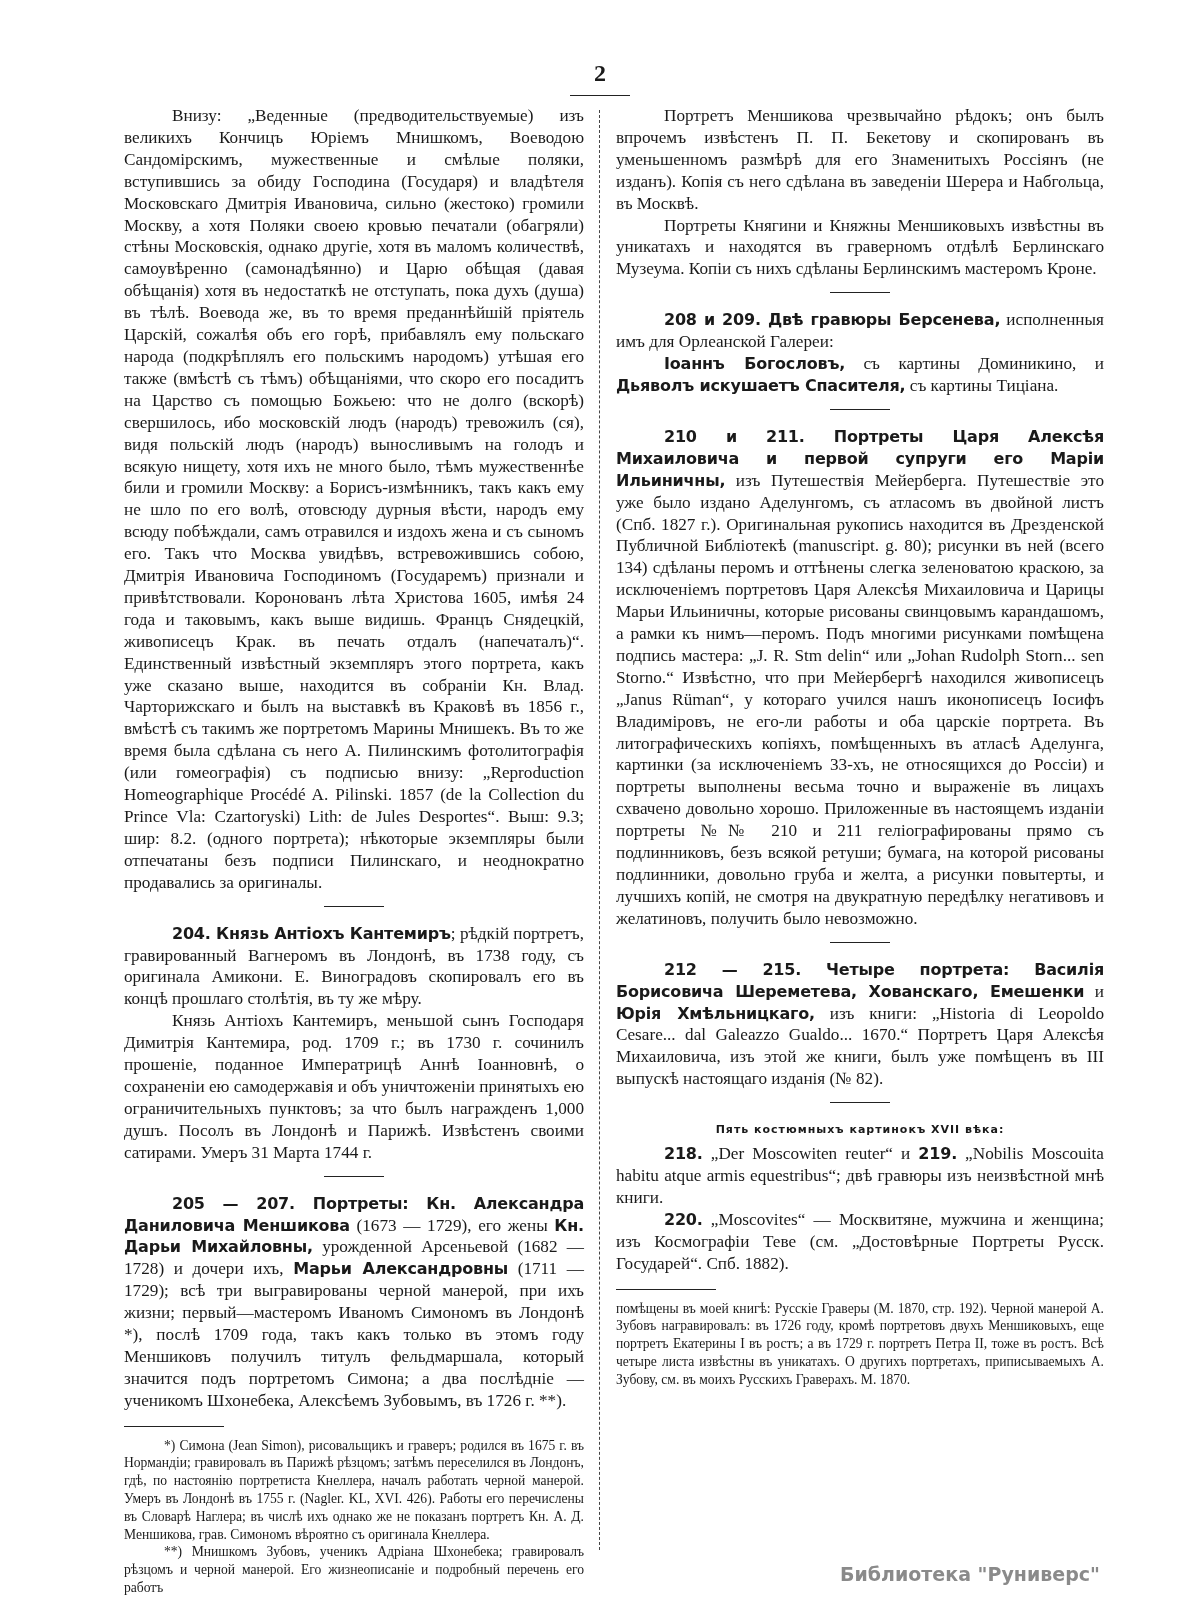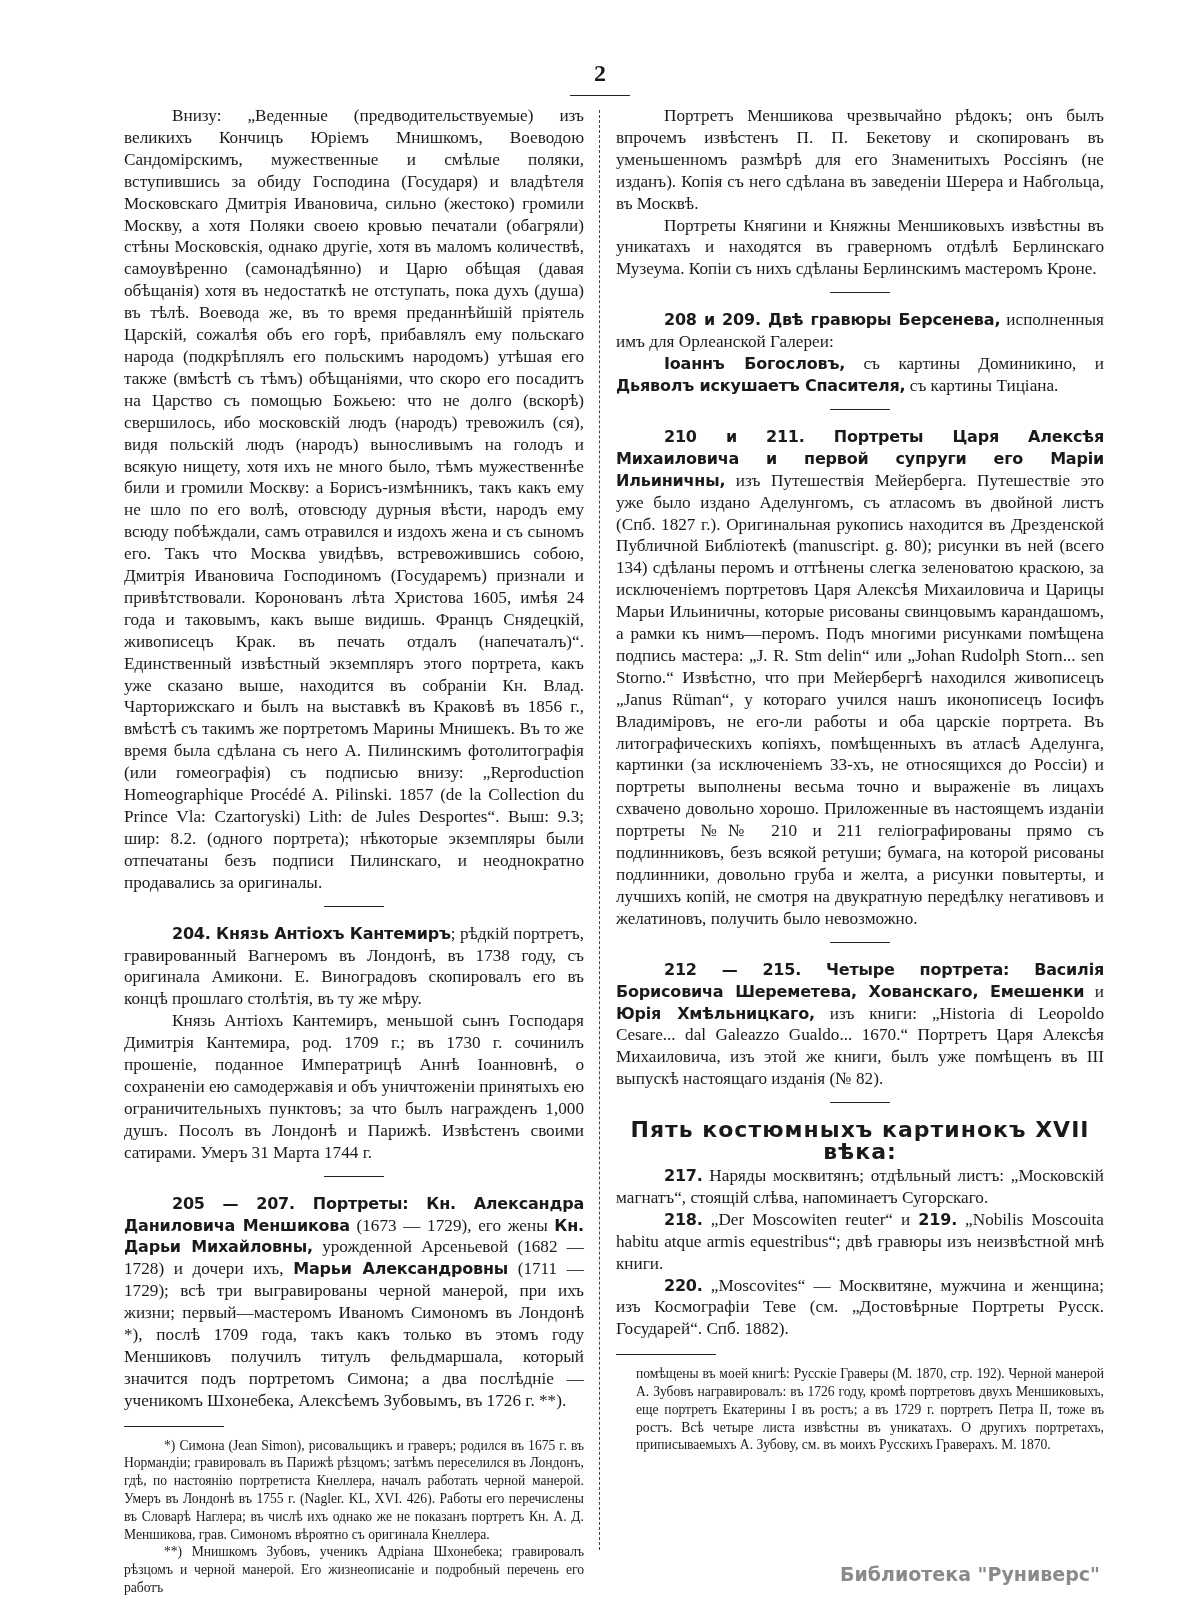--- a/index.html
+++ b/index.html
@@ -24,26 +24,26 @@
   .col-right { left: 616px; width: 488px; }
   .col-divider {
     position: absolute; left: 599px; top: 110px; width: 0; height: 1440px;
     border-left: 1.5px dashed #444;
   }
   p { margin: 0; text-indent: 48px; }
   .b { font-family: "DejaVu Sans", sans-serif; font-weight: bold; font-size: 16px; letter-spacing: -0.2px; }
   .i { }
   .sep { width: 60px; margin: 12px auto 16px auto; border-top: 1.5px solid #222; height: 0; }
   .heading {
-    font-family: "DejaVu Sans", sans-serif; font-weight: bold; font-size: 22px;
+    font-family: "DejaVu Sans", sans-serif; font-weight: bold; font-size: 11px;
     text-align: center; letter-spacing: 1px; margin: 0 0 2px 0;
   }
   .foot-rule { width: 100px; border-top: 1.5px solid #222; margin: 14px 0 10px 0; height: 0; }
   .footnote { font-size: 13.6px; line-height: 17.8px; text-align: justify; margin: 0; text-indent: 40px; }
-  .footnote.cont { text-indent: 0; margin-left: 20px; }
+  .footnote.cont { text-indent: 0; }
   .watermark {
     position: absolute; left: 840px; top: 1563px;
     font-family: "DejaVu Sans", sans-serif; font-weight: bold; font-size: 19px; color: #8a8a8a;
   }
 </style>
 </head>
 <body>
 
 <div class="page-number">2</div>
 <div class="page-number-rule"></div>
@@ -81,21 +81,20 @@
 
   <p><span class="b">210 и 211. Портреты Царя Алексѣя Михаиловича и первой супруги его Маріи Ильиничны,</span><span> изъ Путешествія Мейерберга. Путешествіе это уже было издано Аделунгомъ, съ атласомъ въ двойной листъ (Спб. 1827 г.). Оригинальная рукопись находится въ Дрезденской Публичной Библіотекѣ (manuscript. g. 80); рисунки въ ней (всего 134) сдѣланы перомъ и оттѣнены слегка зеленоватою краскою, за исключеніемъ портретовъ Царя Алексѣя Михаиловича и Царицы Марьи Ильиничны, которые рисованы свинцовымъ карандашомъ, а рамки къ нимъ—перомъ. Подъ многими рисунками помѣщена подпись мастера: „J. R. Stm delin“ или „Johan Rudolph Storn... sen Storno.“ Извѣстно, что при Мейербергѣ находился живописецъ „Janus Rüman“, у котораго учился нашъ иконописецъ Іосифъ Владиміровъ, не его-ли работы и оба царскіе портрета. Въ литографическихъ копіяхъ, помѣщенныхъ въ атласѣ Аделунга, картинки (за исключеніемъ 33-хъ, не относящихся до Россіи) и портреты выполнены весьма точно и выраженіе въ лицахъ схвачено довольно хорошо. Приложенные въ настоящемъ изданіи портреты №№ 210 и 211 геліографированы прямо съ подлинниковъ, безъ всякой ретуши; бумага, на которой рисованы подлинники, довольно груба и желта, а рисунки повытерты, и лучшихъ копій, не смотря на двукратную передѣлку негативовъ и желатиновъ, получить было невозможно.</span></p>
 
   <div class="sep"></div>
 
   <p><span class="b">212 — 215. Четыре портрета: Василія Борисовича Шереметева, Хованскаго, Емешенки</span><span> и </span><span class="b">Юрія Хмѣльницкаго,</span><span> изъ книги: „Historia di Leopoldo Cesare... dal Galeazzo Gualdo... 1670.“ Портретъ Царя Алексѣя Михаиловича, изъ этой же книги, былъ уже помѣщенъ въ III выпускѣ настоящаго изданія (№ 82).</span></p>
 
   <div class="sep"></div>
 
   <div class="heading">Пять костюмныхъ картинокъ XVII вѣка:</div>
-  <p><span class="b">217.</span><span> Наряды москвитянъ; отдѣльный листъ: „Московскій магнатъ“, стоящій слѣва, напоминаетъ Сугорскаго.</span></p>
   <p><span class="b">218.</span><span class="i"> „Der Moscowiten reuter“</span><span> и </span><span class="b">219.</span><span class="i"> „Nobilis Moscouita habitu atque armis equestribus“</span><span>; двѣ гравюры изъ неизвѣстной мнѣ книги.</span></p>
   <p><span class="b">220.</span><span class="i"> „Moscovites“</span><span> — Москвитяне, мужчина и женщина; изъ Космографіи Теве (см. „Достовѣрные Портреты Русск. Государей“. Спб. 1882).</span></p>
 
   <div class="foot-rule"></div>
   <p class="footnote cont">помѣщены въ моей книгѣ: Русскіе Граверы (М. 1870, стр. 192). Черной манерой А. Зубовъ награвировалъ: въ 1726 году, кромѣ портретовъ двухъ Меншиковыхъ, еще портретъ Екатерины I въ ростъ; а въ 1729 г. портретъ Петра II, тоже въ ростъ. Всѣ четыре листа извѣстны въ уникатахъ. О другихъ портретахъ, приписываемыхъ А. Зубову, см. въ моихъ Русскихъ Граверахъ. М. 1870.</p>
 </div>
 
 <div class="watermark">Библиотека "Руниверс"</div>
 
 </body></html>

